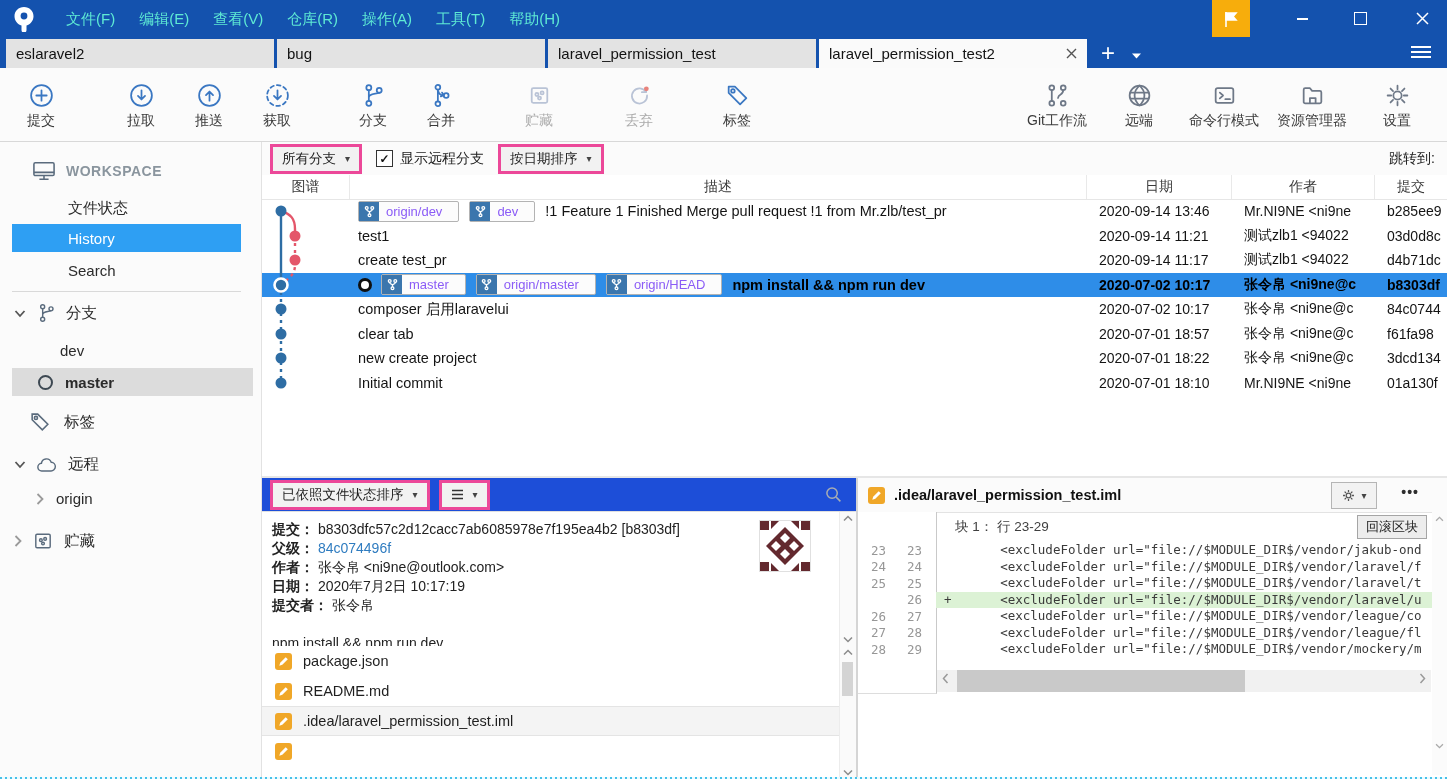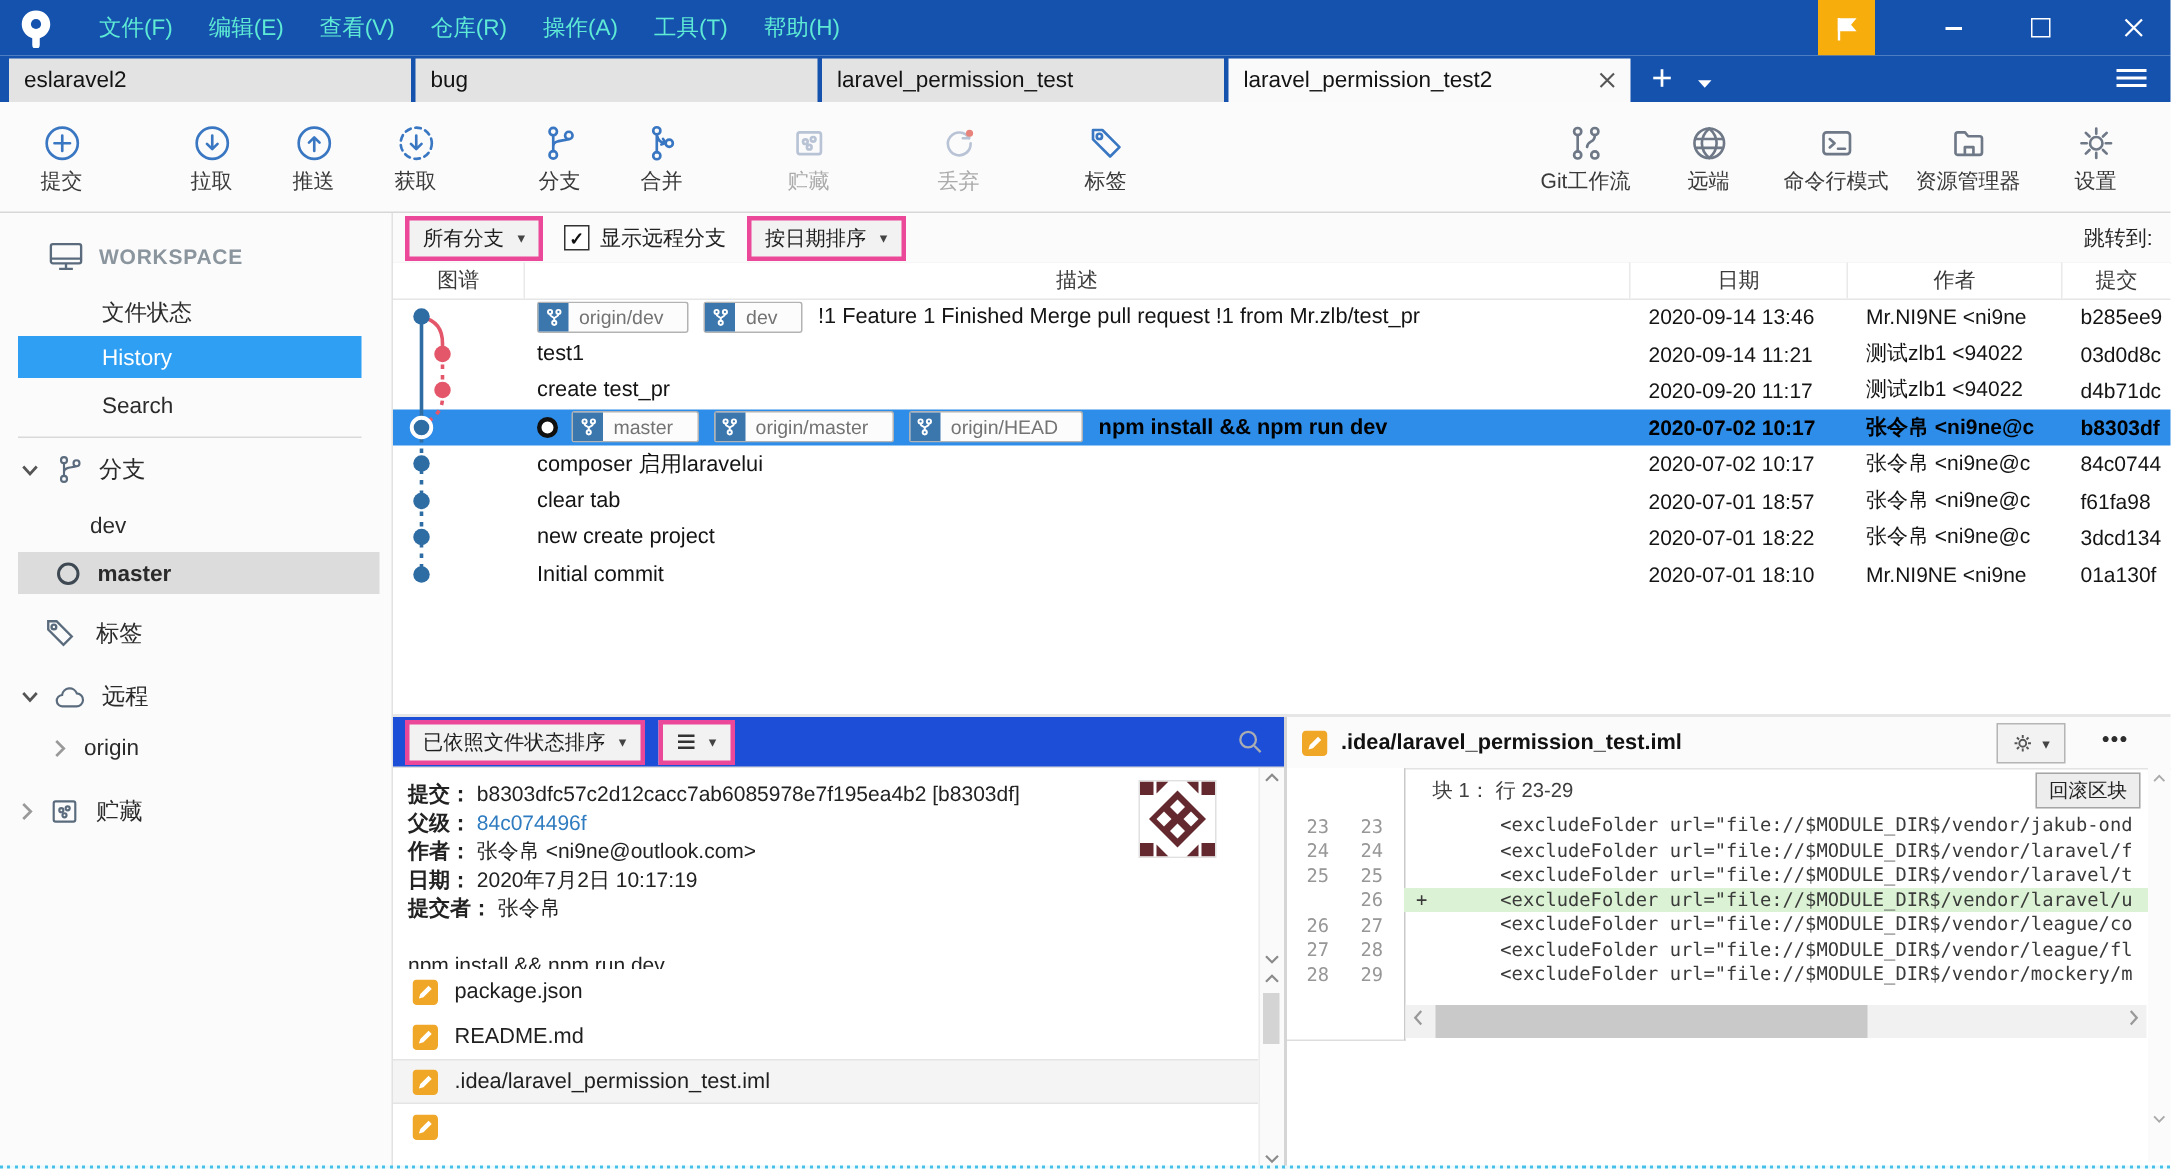--- a/index.html
+++ b/index.html
@@ -74,21 +74,21 @@
   .thead>div:last-child{border-right:none}
   #hist-rows{position:absolute;left:262px;top:199px;right:0;height:197px}
   #graph-svg{position:absolute;left:0;top:0;pointer-events:none}
   .hrow{display:grid;grid-template-columns:88px 737px 145px 143px 1fr;height:24.5px;align-items:center}
   .hrow .cell{overflow:hidden;white-space:nowrap;font-size:14px;color:#141414}
   .cd{display:flex;align-items:center;padding-left:8px}
   .cdate,.cauth,.ccommit{padding-left:12px}
   .desc{font-size:14.5px}
   .hrow.sel{background:#2e8de8}
   .hrow.sel .cell{font-weight:700;color:#000}
-  .badge{display:inline-flex;align-items:center;height:19px;border:1px solid #b3b3b3;background:#fcfcfc;border-radius:2px;margin-right:10px;font-size:13px;color:#737373;flex:none}
+  .badge{display:inline-flex;align-items:center;height:19px;border:1px solid #b3b3b3;background:#fcfcfc;border-radius:2px;margin-right:10px;font-size:13px;color:#8b5cf6;flex:none}
   .bicon{width:20px;height:19px;background:#3b76ad;color:#fff;display:flex;align-items:center;justify-content:center}
   .blabel{padding:0 16px 0 7px;font-weight:400}
   .cur-dot{width:8px;height:8px;border:3px solid #101010;border-radius:50%;background:#fff;margin-right:9px;flex:none}
 
   .hsplit{position:absolute;left:262px;top:476px;right:0;height:2px;background:#e6e6e6}
 
   
   .lpanel{position:absolute;left:262px;top:478px;width:594px;bottom:0;background:#fff;border-right:2px solid #d5d5d5}
   .lphead{height:33px;background:#1d4ed8;border-bottom:1px solid #e0e0e0;display:flex;align-items:center;padding-left:8px;gap:9px;position:relative}
   .searchico{position:absolute;right:14px;top:8px;color:#a9adb2}
@@ -512,21 +512,21 @@
       </div>
       <div class="cell cdate">2020-09-14 11:21</div>
       <div class="cell cauth">测试zlb1 &lt;94022</div>
       <div class="cell ccommit">03d0d8c</div>
     </div>
     <div class="hrow">
       <div class="cell cg"></div>
       <div class="cell cd">
         <span class="desc">create test_pr</span>
       </div>
-      <div class="cell cdate">2020-09-20 11:17</div>
+      <div class="cell cdate">2020-09-14 11:17</div>
       <div class="cell cauth">测试zlb1 &lt;94022</div>
       <div class="cell ccommit">d4b71dc</div>
     </div>
     <div class="hrow sel">
       <div class="cell cg"></div>
       <div class="cell cd">
         <span class="cur-dot"></span>
         <span class="badge">
           <span class="bicon icon">
             <svg width="13" height="13" viewBox="0 0 14 14" fill="none" stroke="#fff" stroke-width="1.4" stroke-linecap="round">

